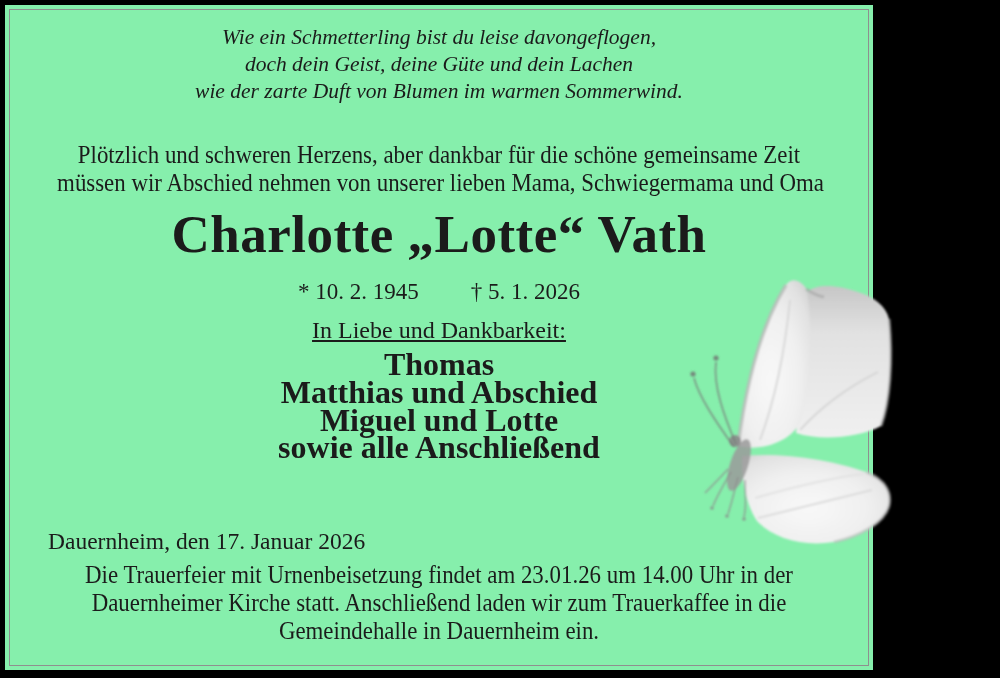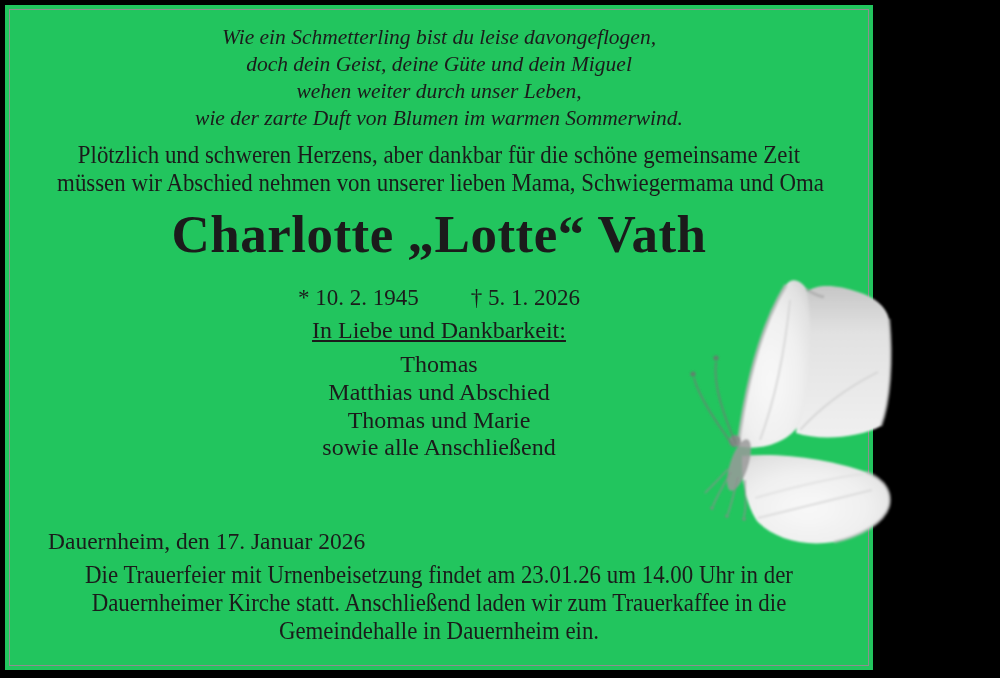--- a/index.html
+++ b/index.html
@@ -1,64 +1,63 @@
 <!DOCTYPE html>
 <html><head>
 <meta charset="utf-8">
 <style>
   html,body{margin:0;padding:0;background:#000;}
   .stage{
     position:relative;width:1000px;height:678px;background:#000;
     font-family:"Liberation Serif","DejaVu Serif",serif;color:#1b1b1b;overflow:hidden;
   }
-  .paper{position:absolute;left:5px;top:5px;width:868px;height:665px;background:#22c55e;}
+  .paper{position:absolute;left:5px;top:5px;width:868px;height:665px;background:#86efac;}
   .inner-border{position:absolute;left:4px;top:4px;right:4px;bottom:4px;border:1.5px solid #8f8f8f;pointer-events:none;}
   .block{position:absolute;left:0;width:100%;text-align:center;}
   .poem{top:19px;font-style:italic;font-size:21.5px;line-height:27px;}
   .intro{top:136px;font-size:26px;line-height:28px;transform:scaleX(0.88);transform-origin:50% 0;white-space:nowrap;}
   .name{top:201px;font-size:53px;font-weight:bold;line-height:56px;margin:0;letter-spacing:0.5px;}
-  .dates{top:279px;font-size:23px;line-height:28px;display:flex;justify-content:center;gap:52px;}
+  .dates{top:273px;font-size:23px;line-height:28px;display:flex;justify-content:center;gap:52px;}
   .dedication{top:310px;font-size:24px;line-height:30px;text-decoration:underline;}
-  .mourners{top:346px;font-size:24px;font-weight:normal;line-height:27.8px;}
+  .mourners{top:346px;font-size:32px;font-weight:bold;line-height:27.8px;}
   .dateline{position:absolute;left:43px;top:523px;font-size:23.5px;line-height:27px;text-align:right;}
   .funeral{top:556px;font-size:26px;line-height:28px;transform:scaleX(0.88);transform-origin:50% 0;white-space:nowrap;}
   .butterfly{position:absolute;left:680px;top:270px;overflow:visible;}
 </style>
 </head>
 <body>
 
 <div class="stage">
   <div class="paper">
     <div class="inner-border"></div>
 
     <div class="block poem">
       <div>Wie ein Schmetterling bist du leise davongeflogen,</div>
-      <div>doch dein Geist, deine Güte und dein Miguel</div>
-      <div>wehen weiter durch unser Leben,</div>
+      <div>doch dein Geist, deine Güte und dein Lachen</div>
       <div>wie der zarte Duft von Blumen im warmen Sommerwind.</div>
     </div>
 
     <div class="block intro">
       <div>Plötzlich und schweren Herzens, aber dankbar für die schöne gemeinsame Zeit</div>
       <div>müssen wir Abschied nehmen von unserer lieben Mama, Schwiegermama und Oma</div>
     </div>
 
     <h1 class="block name">Charlotte „Lotte“ Vath</h1>
 
     <div class="block dates">
       <span>* 10. 2. 1945</span>
       <span>† 5. 1. 2026</span>
     </div>
 
     <div class="block dedication">In Liebe und Dankbarkeit:</div>
 
     <div class="block mourners">
       <div>Thomas</div>
       <div>Matthias und Abschied</div>
-      <div>Thomas und Marie</div>
+      <div>Miguel und Lotte</div>
       <div>sowie alle Anschließend</div>
     </div>
 
     <div class="dateline">Dauernheim, den 17. Januar 2026</div>
 
     <div class="block funeral">
       <div>Die Trauerfeier mit Urnenbeisetzung findet am 23.01.26 um 14.00 Uhr in der</div>
       <div>Dauernheimer Kirche statt. Anschließend laden wir zum Trauerkaffee in die</div>
       <div>Gemeindehalle in Dauernheim ein.</div>
     </div>

